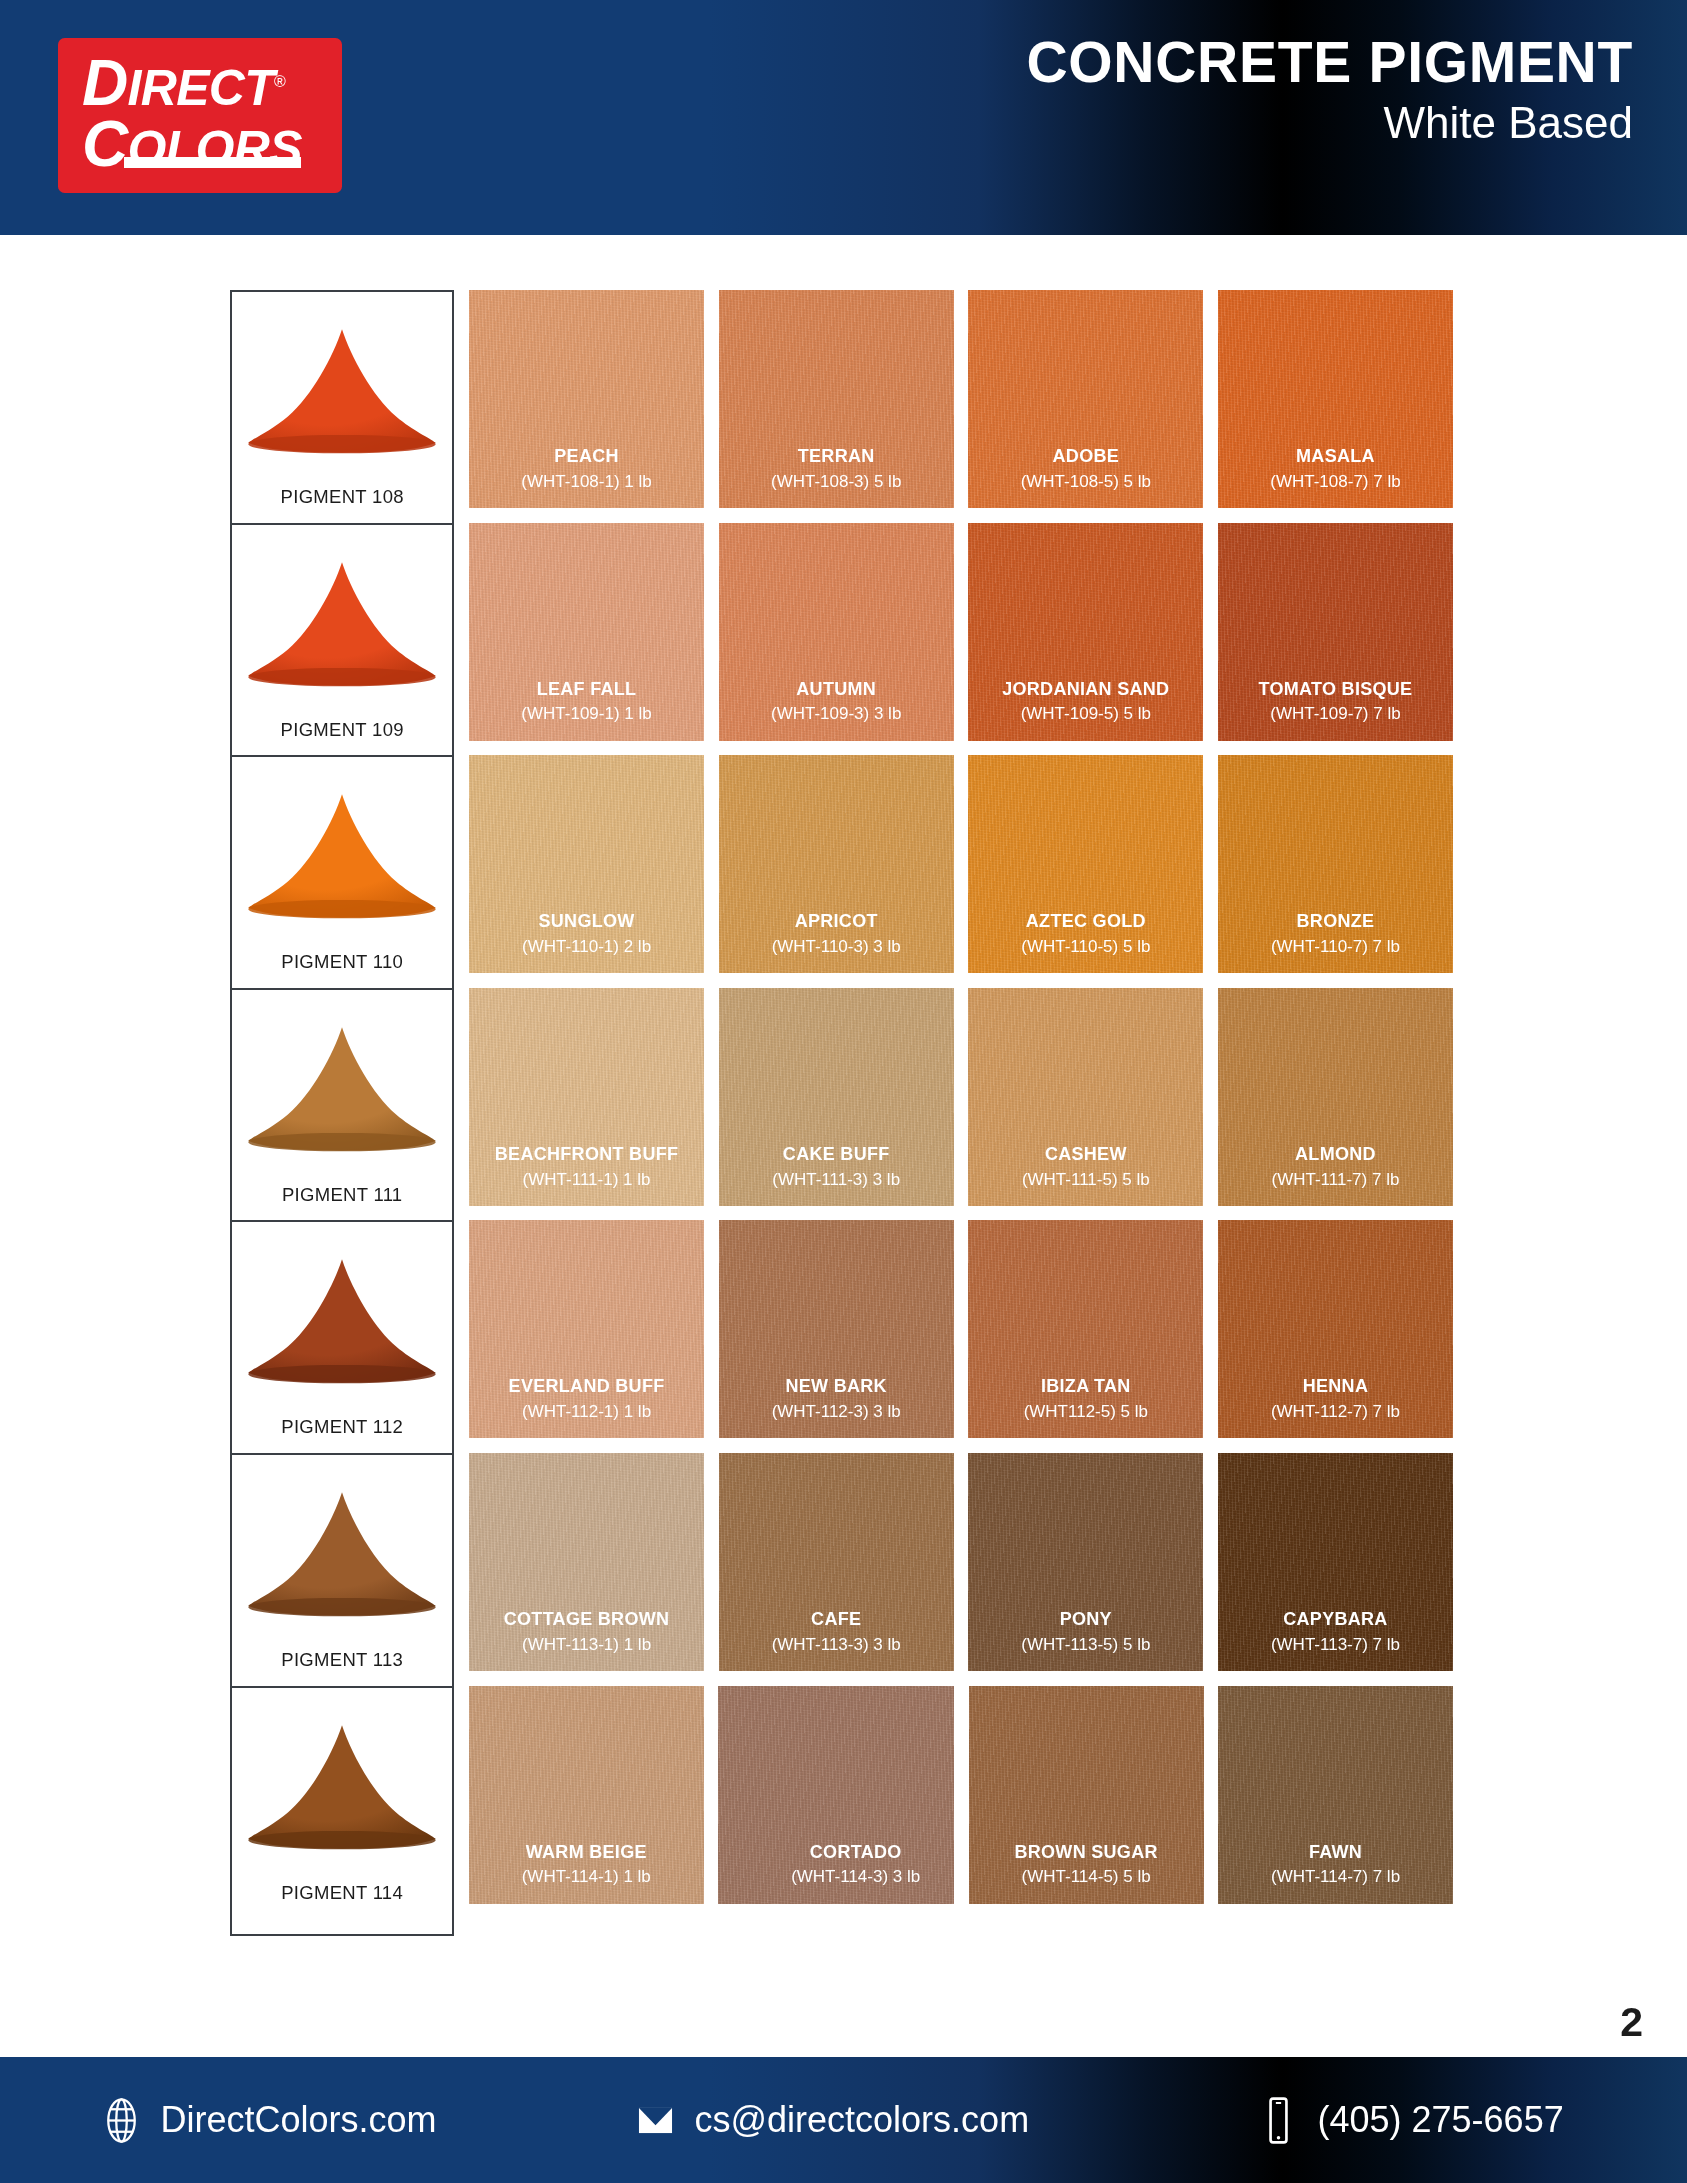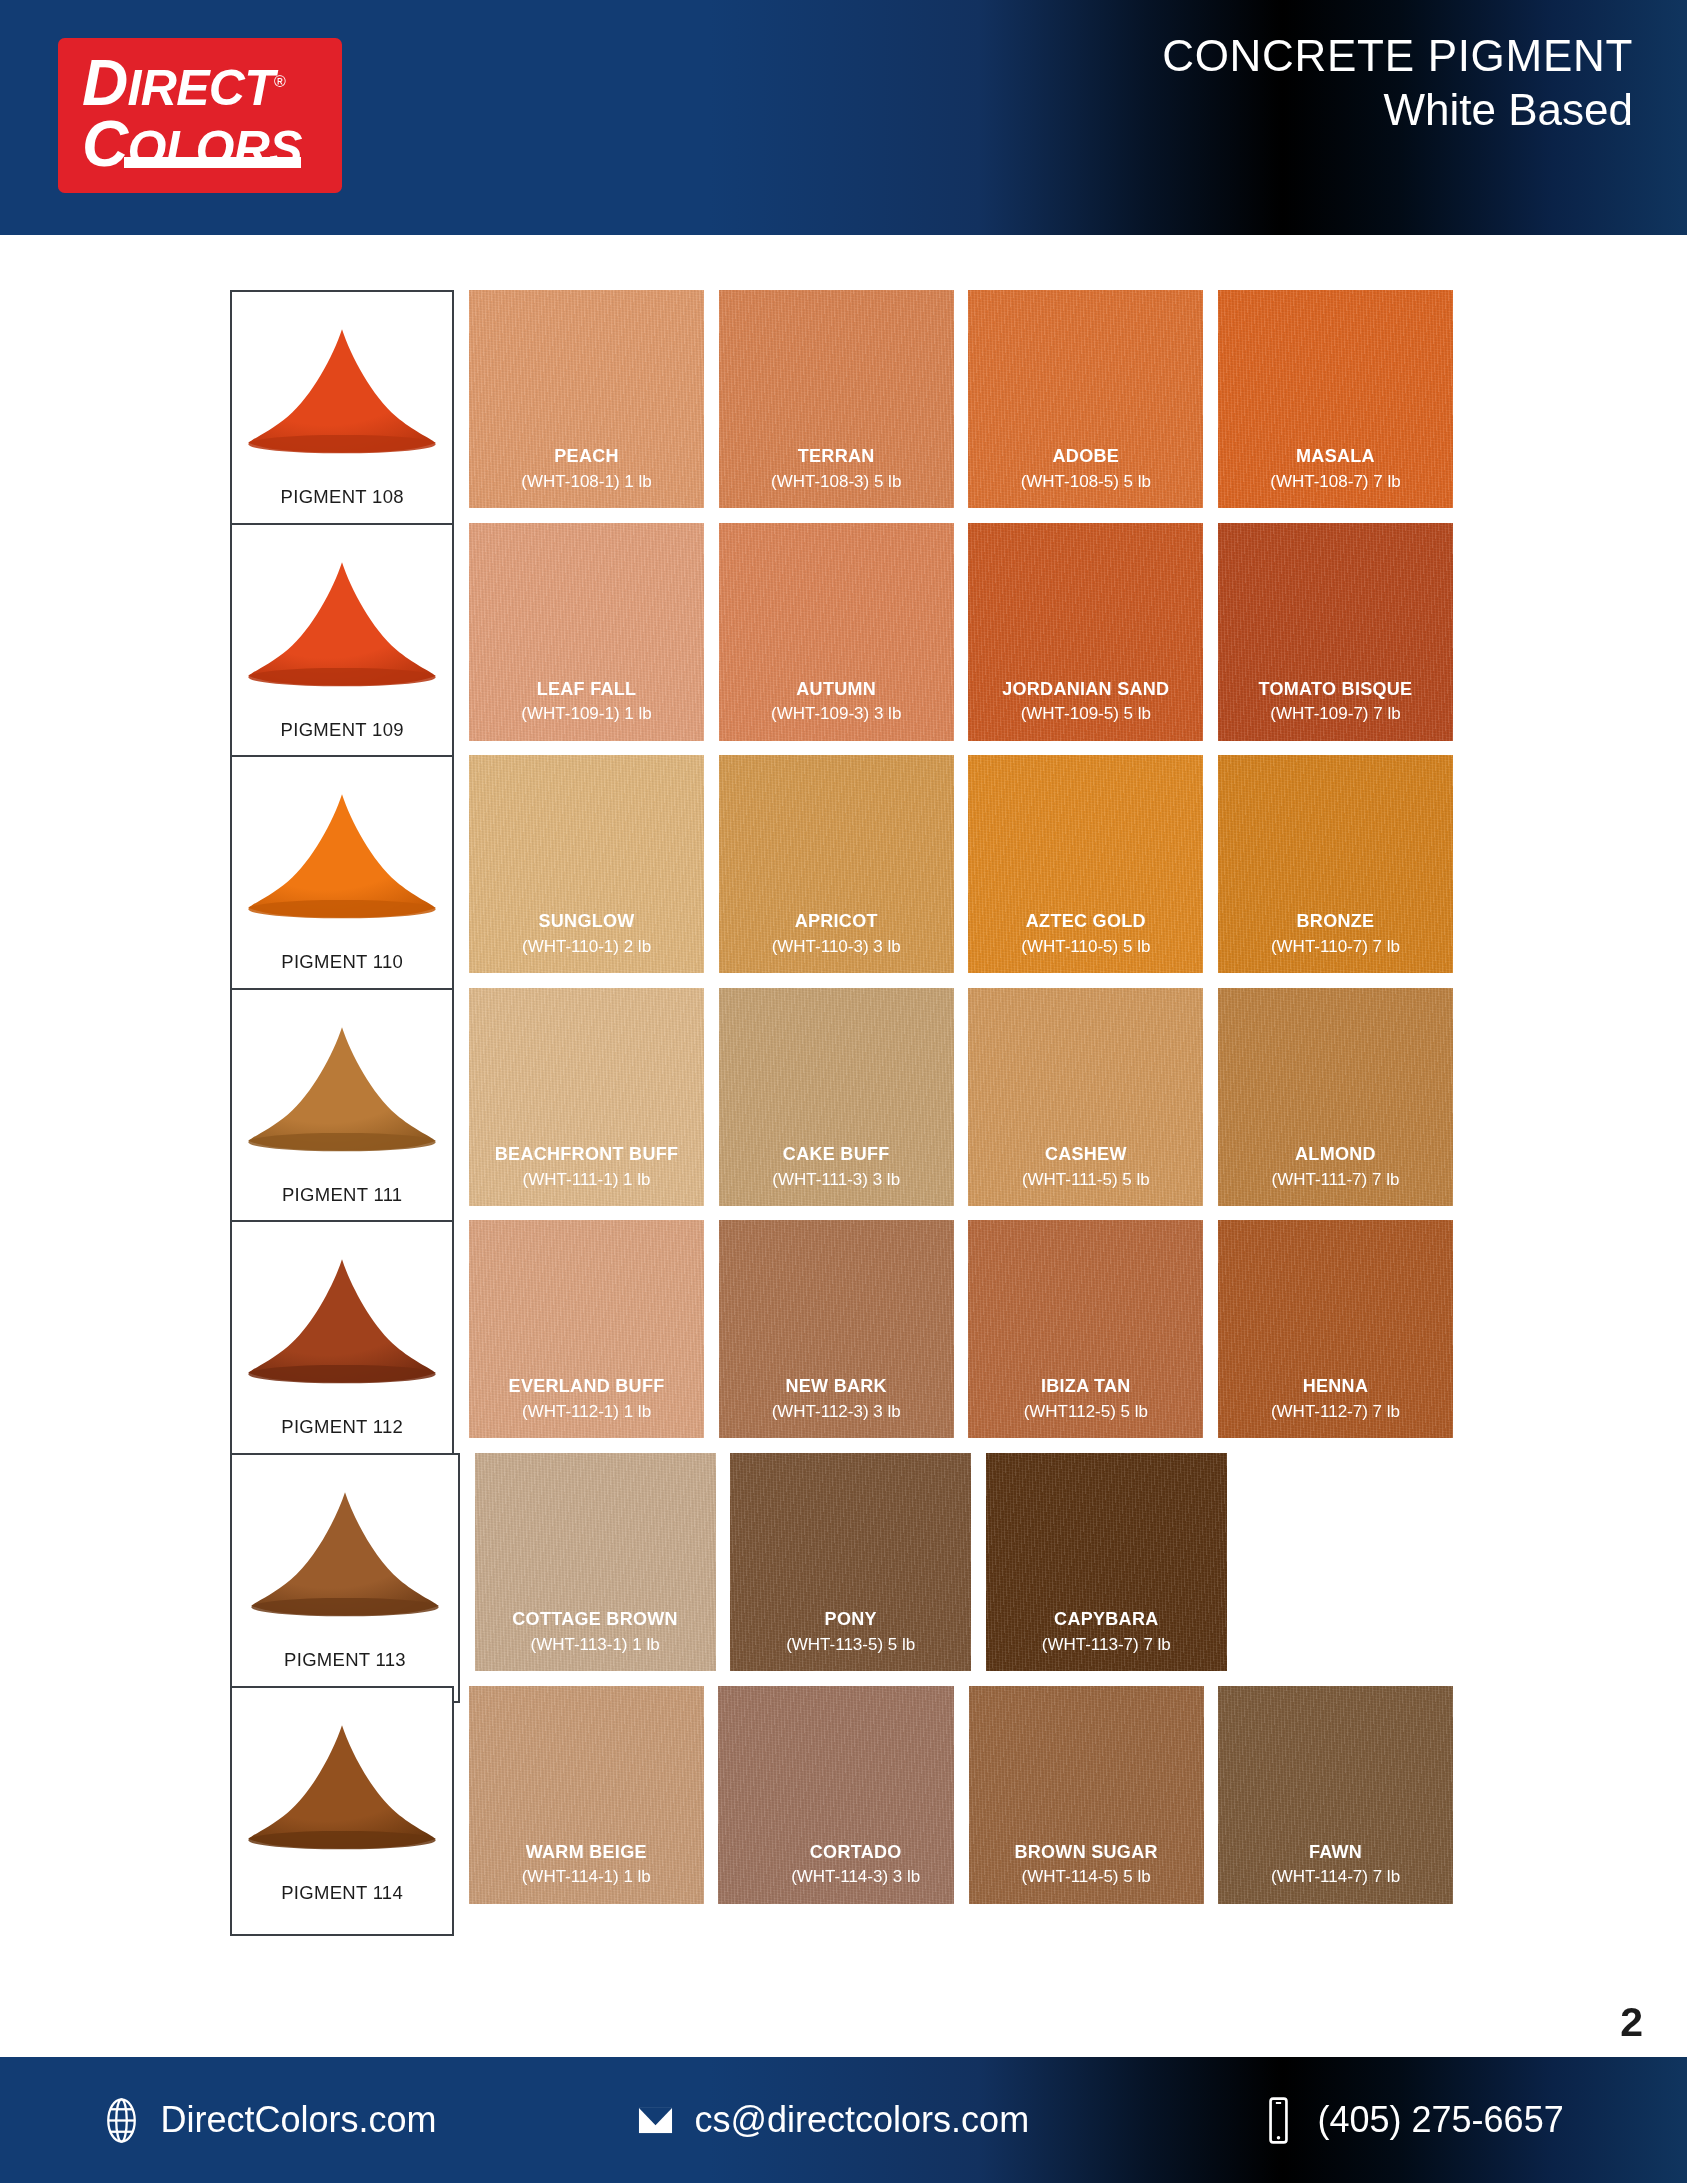--- a/index.html
+++ b/index.html
@@ -80,22 +80,22 @@
 
   .header-title-wrap {
     position: absolute;
     right: 54px;
     top: 34px;
     text-align: right;
   }
   .header-title {
     color: #ffffff;
     font-family: "Liberation Sans", sans-serif;
-    font-weight: normal;
-    font-size: 44px;
+    font-weight: bold;
+    font-size: 57px;
     letter-spacing: 0.7px;
     line-height: 1.0;
     white-space: nowrap;
   }
   .header-subtitle {
     color: #ffffff;
     font-family: "Liberation Sans", sans-serif;
     font-weight: normal;
     font-size: 44px;
     line-height: 1.25;
@@ -449,20 +449,25 @@
               <path d="M150 8 C163 48 196 110 232 140 C258 162 282 172 292 180 C268 190 226 195 150 195 C74 195 32 190 8 180 C18 172 42 162 68 140 C104 110 137 48 150 8 Z" fill="url(#pg5)"></path>
               <ellipse cx="150" cy="182" rx="142" ry="14" fill="#6E3C17" opacity="0.85"></ellipse>
             </svg></div>
           <div class="pigment-label">PIGMENT 113</div>
         </div>
         <div class="swatch" style="background: rgb(200, 172, 143);">
           <div class="tex"></div>
           <div class="sw-name">COTTAGE BROWN</div>
           <div class="sw-code">(WHT-113-1) 1 lb</div>
         </div>
+        <div class="swatch" style="background: rgb(156, 113, 73);">
+          <div class="tex"></div>
+          <div class="sw-name">CAFE</div>
+          <div class="sw-code">(WHT-113-3) 3 lb</div>
+        </div>
         <div class="swatch" style="background: rgb(122, 85, 55);">
           <div class="tex"></div>
           <div class="sw-name">PONY</div>
           <div class="sw-code">(WHT-113-5) 5 lb</div>
         </div>
         <div class="swatch" style="background: rgb(91, 53, 21);">
           <div class="tex"></div>
           <div class="sw-name">CAPYBARA</div>
           <div class="sw-code">(WHT-113-7) 7 lb</div>
         </div>

